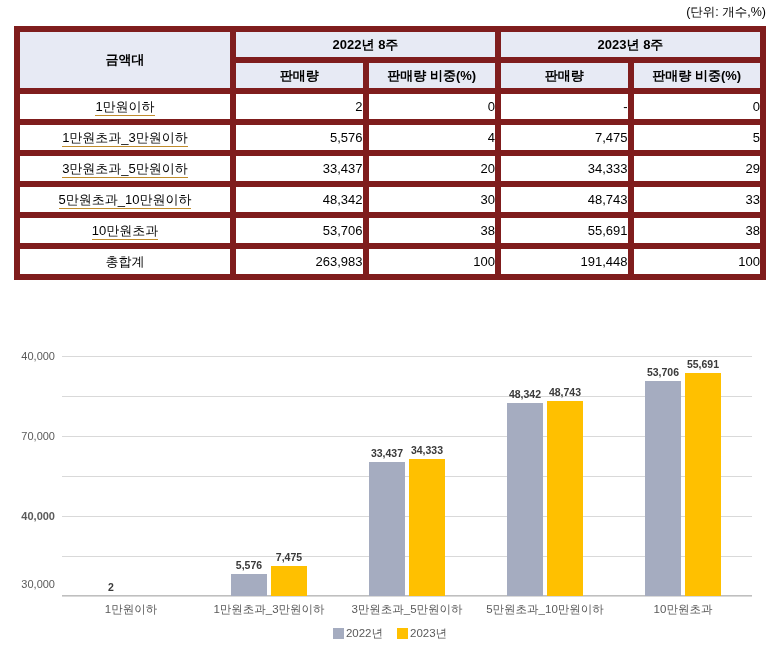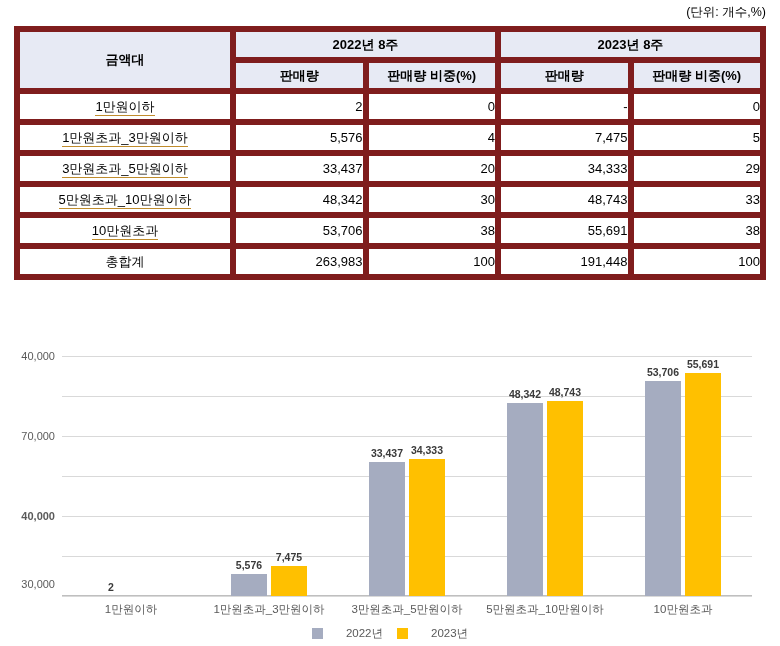--- a/index.html
+++ b/index.html
@@ -153,21 +153,21 @@
     left: 0;
     top: 282px;
     width: 780px;
     display: flex;
     justify-content: center;
     align-items: center;
     gap: 14px;
     font-size: 11.5px;
     color: #595959;
   }
-  .legend .item { display: flex; align-items: center; gap: 23px; }
+  .legend .item { display: flex; align-items: center; gap: 2px; }
   .swatch { width: 11px; height: 11px; display: inline-block; }
 </style>
 </head>
 <body>
 
 <div class="page">
 
   <div class="unit-note">(단위: 개수,%)</div>
 
   <div class="table-wrap">

